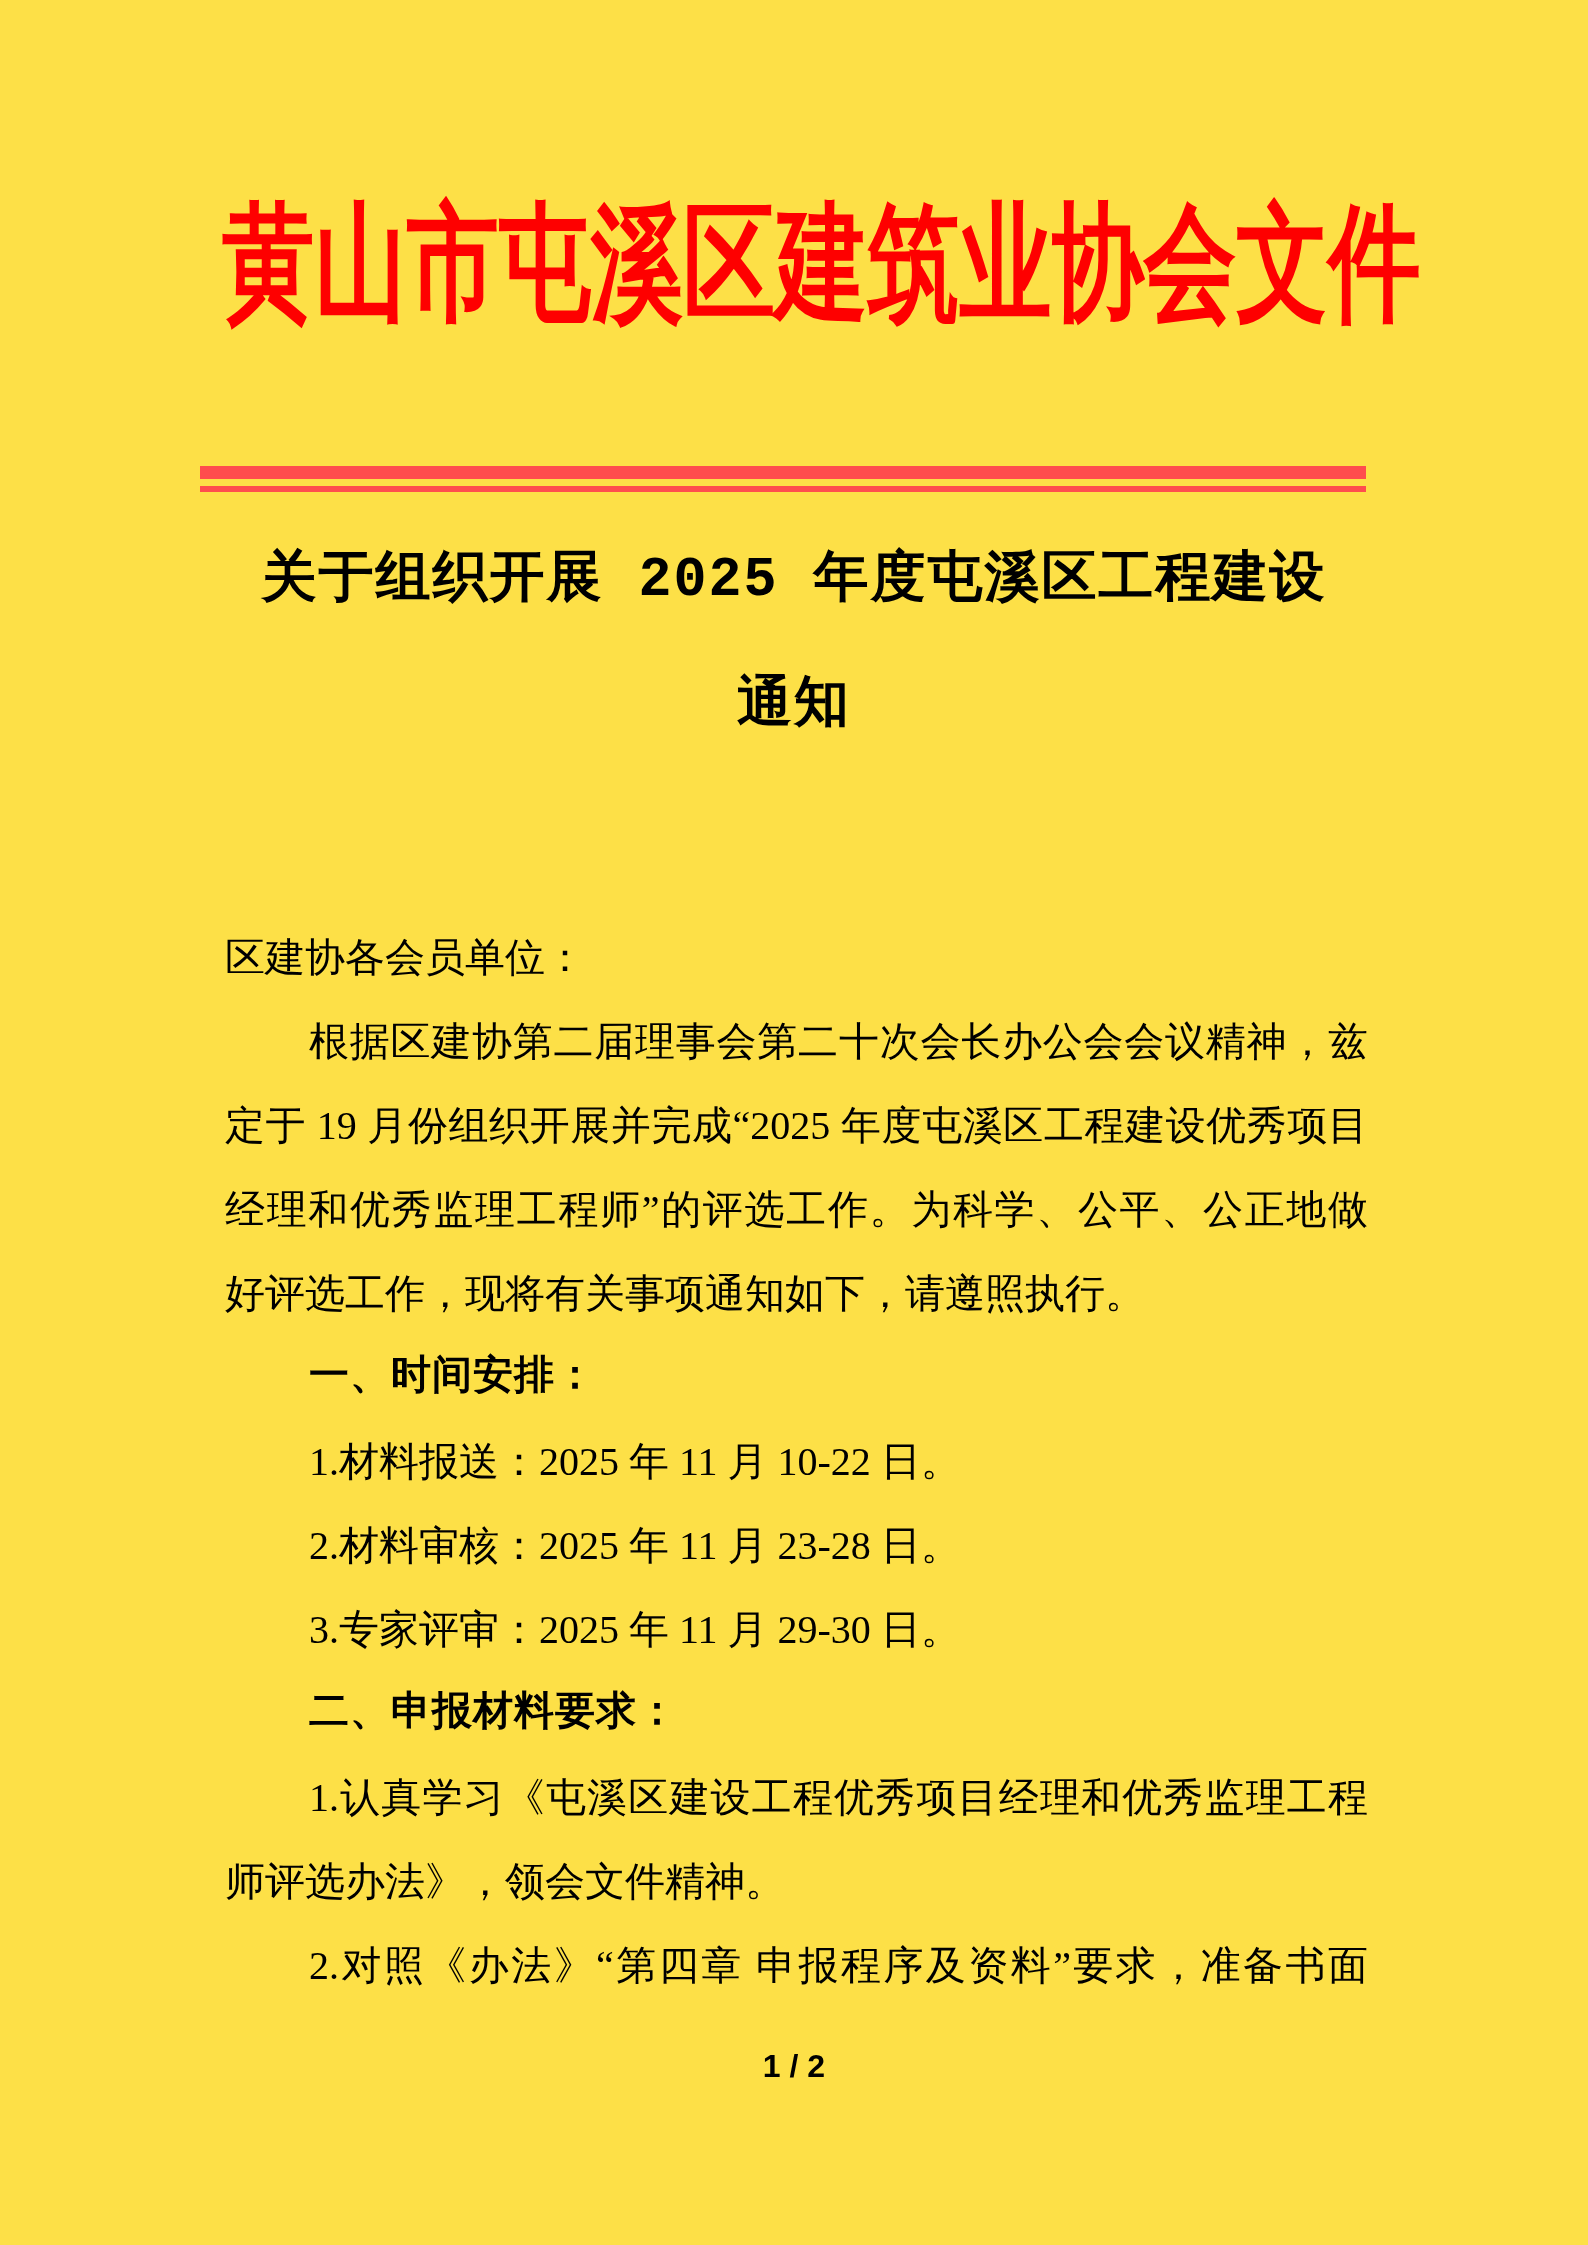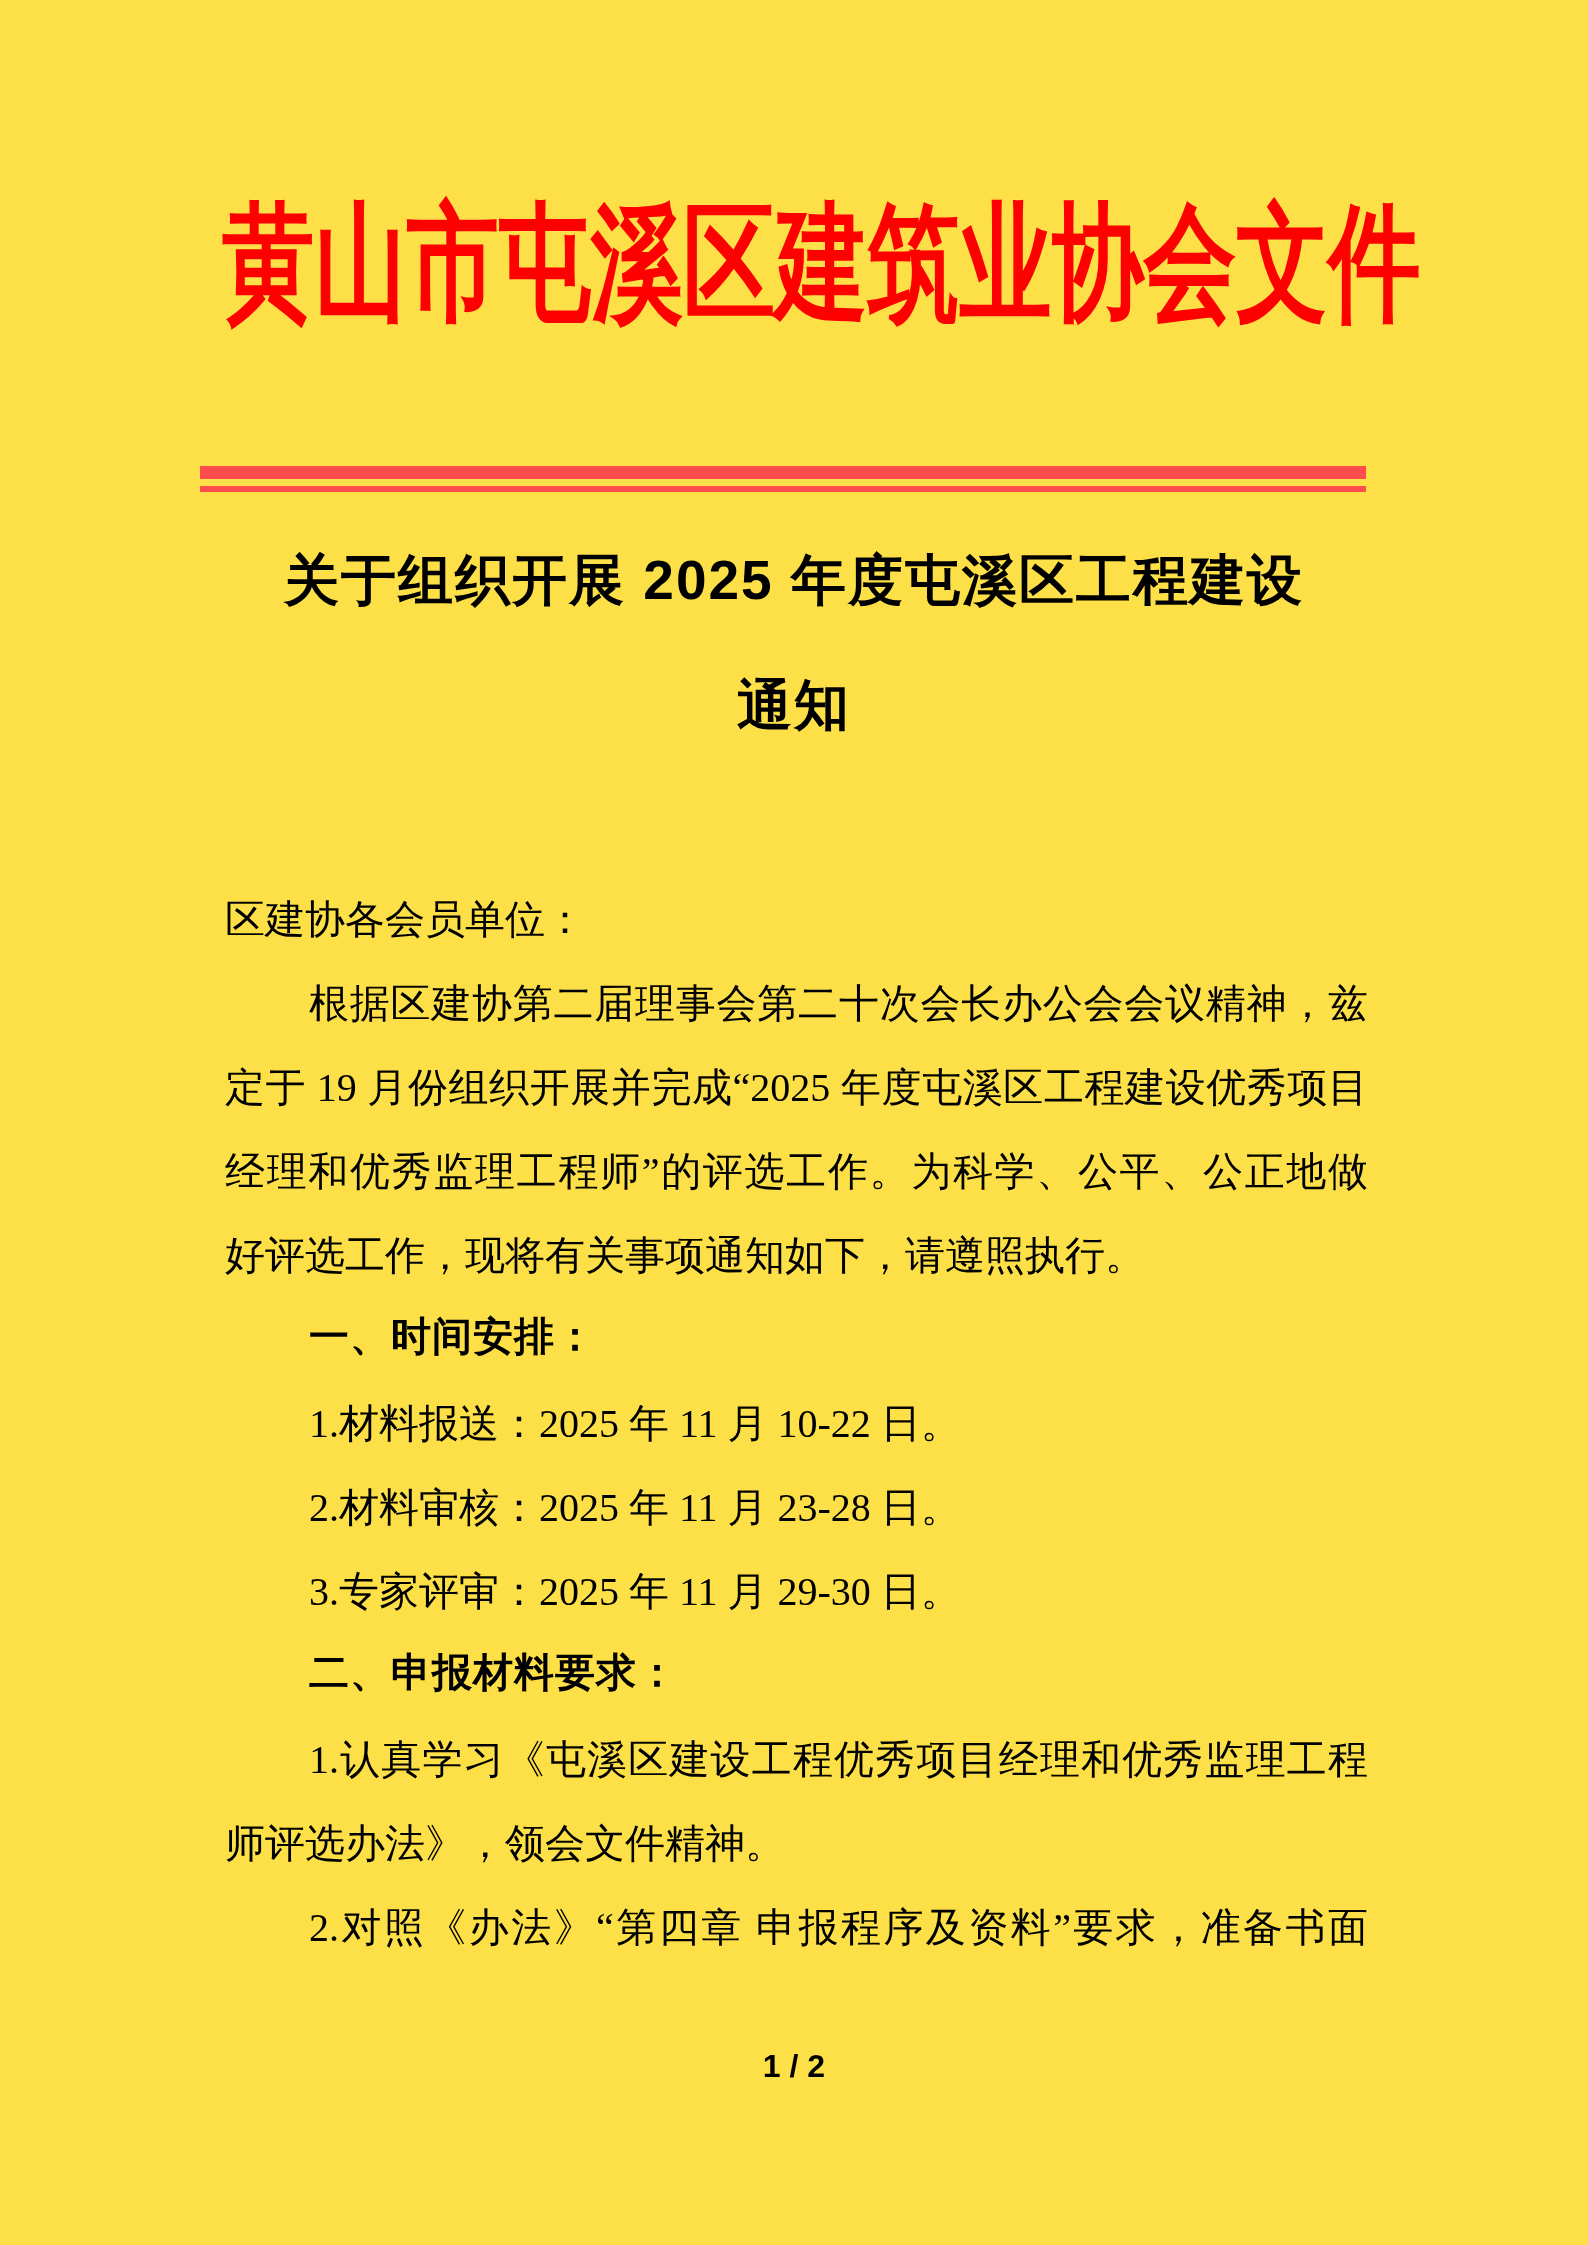--- a/index.html
+++ b/index.html
@@ -56,32 +56,32 @@
   #rule-thick { top: 466px; height: 13px; }
   #rule-thin  { top: 486px; height: 6px;  }
 
   
   #heading {
     position: absolute;
     top: 518px;
     left: 0;
     width: 100%;
     text-align: center;
-    font-family: Liberation Sans, sans-serif;
+    font-family: Liberation Mono, monospace;
     font-weight: 700;
     font-size: 55px;
     line-height: 125px;
     color: #000000;
     letter-spacing: 2px;
   }
 
   
   #body-text {
     position: absolute;
-    top: 878px;
+    top: 916px;
     left: 225px;
     width: 1143px;
     font-family: "Liberation Serif", serif;
     font-size: 40px;
     line-height: 84px;
     color: #000000;
   }
   .line {
     white-space: nowrap;
   }

